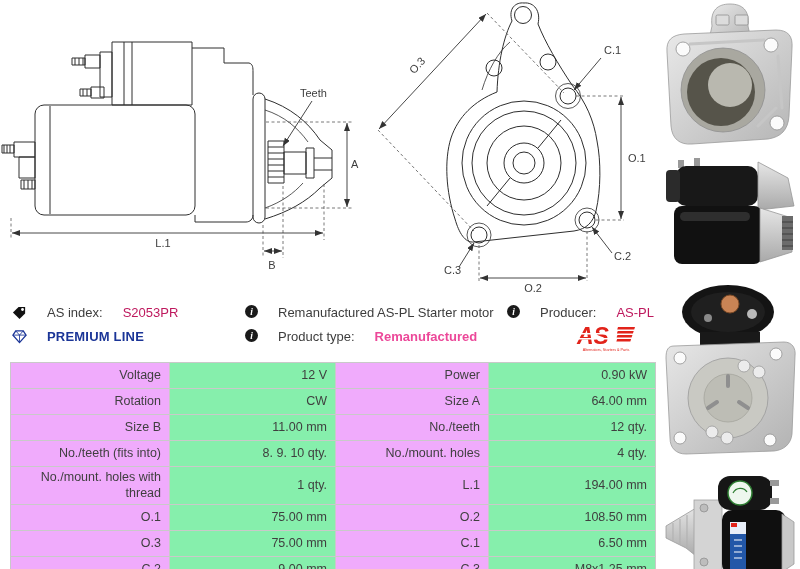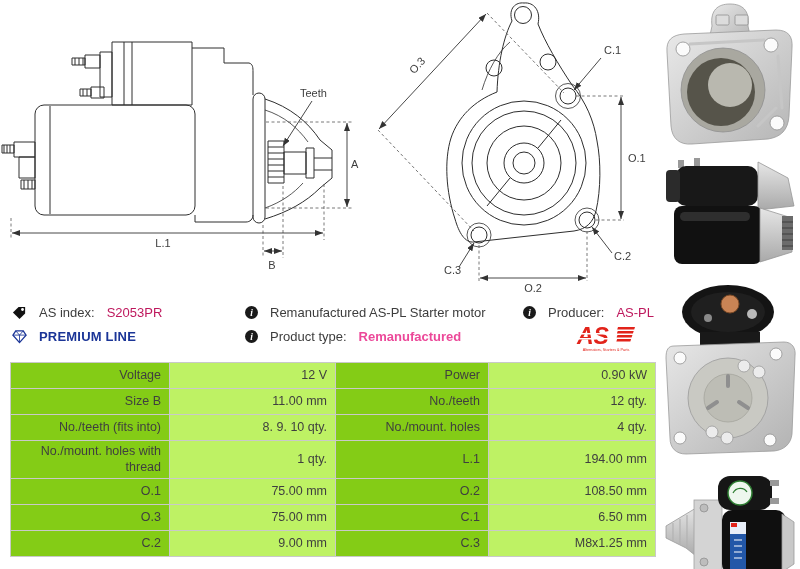--- a/index.html
+++ b/index.html
@@ -4,38 +4,38 @@
 <style>
   html,body{margin:0;padding:0;background:#fff;}
   .page{position:relative;width:800px;height:569px;background:#fff;overflow:hidden;
         font-family:"Liberation Sans",sans-serif;color:#3d3d3d;}
   svg text{font-family:"Liberation Sans",sans-serif;}
   .diag{position:absolute;top:0;}
   .diag-side{left:0;}
   .diag-front{left:360px;}
   .photo-rail{position:absolute;left:660px;top:0;width:140px;height:569px;display:flex;flex-direction:column;}
   .photo{width:140px;}
-  .info-row{position:absolute;display:flex;align-items:center;gap:12px;font-size:13px;white-space:nowrap;}
+  .info-row{position:absolute;display:flex;gap:20px;font-size:13px;white-space:nowrap;}
   .r-asindex{left:12px;top:305px;}
   .r-premium{left:12px;top:329px;}
   .r-desc{left:245px;top:305px;}
   .r-ptype{left:245px;top:329px;}
   .r-producer{right:146px;top:305px;}
   .brand-logo{position:absolute;right:163px;top:324px;width:62px;}
   .bold{font-weight:normal;color:#be185d;}
   .premium-text{font-weight:bold;color:#1b3597;letter-spacing:.2px;}
   .green{font-weight:bold;color:#ec4899;}
   .info-icon{display:inline-flex;width:13px;height:13px;border-radius:50%;background:#1a1a1a;color:#fff;
              font-size:9.5px;font-weight:bold;font-style:italic;font-family:"Liberation Serif",serif;
              align-items:center;justify-content:center;flex:0 0 13px;}
   .spec-table{position:absolute;left:10px;top:362px;width:645px;border-collapse:collapse;table-layout:fixed;
               font-size:12.5px;color:#3f3f3f;}
   .spec-table td{border:1px solid #c9c9c9;padding:2px 8px;text-align:right;height:21px;line-height:1.3;vertical-align:middle;}
-  .spec-table td.lbl{background:#84cc16;}
-  .spec-table td.val{background:#bef264;}
+  .spec-table td.lbl{background:#f0abfc;}
+  .spec-table td.val{background:#86efac;}
 </style>
 </head>
 <body>
 
 <div class="page">
 
   <svg class="diag diag-side" width="360" height="295" viewBox="0 0 360 295">
     <defs>
       <marker id="arrS" markerWidth="9" markerHeight="8" refX="8" refY="3" orient="auto" markerUnits="userSpaceOnUse">
         <path d="M0,0 L8,3 L0,6 Z" fill="#333"></path>
@@ -339,20 +339,26 @@
         <col style="width:167px">
       </colgroup>
     <tbody>
       <tr>
         <td class="lbl">Voltage</td>
         <td class="val">12 V</td>
         <td class="lbl">Power</td>
         <td class="val">0.90 kW</td>
       </tr>
       <tr>
+        <td class="lbl">Rotation</td>
+        <td class="val">CW</td>
+        <td class="lbl">Size A</td>
+        <td class="val">64.00 mm</td>
+      </tr>
+      <tr>
         <td class="lbl">Size B</td>
         <td class="val">11.00 mm</td>
         <td class="lbl">No./teeth</td>
         <td class="val">12 qty.</td>
       </tr>
       <tr>
         <td class="lbl">No./teeth (fits into)</td>
         <td class="val">8. 9. 10 qty.</td>
         <td class="lbl">No./mount. holes</td>
         <td class="val">4 qty.</td>

